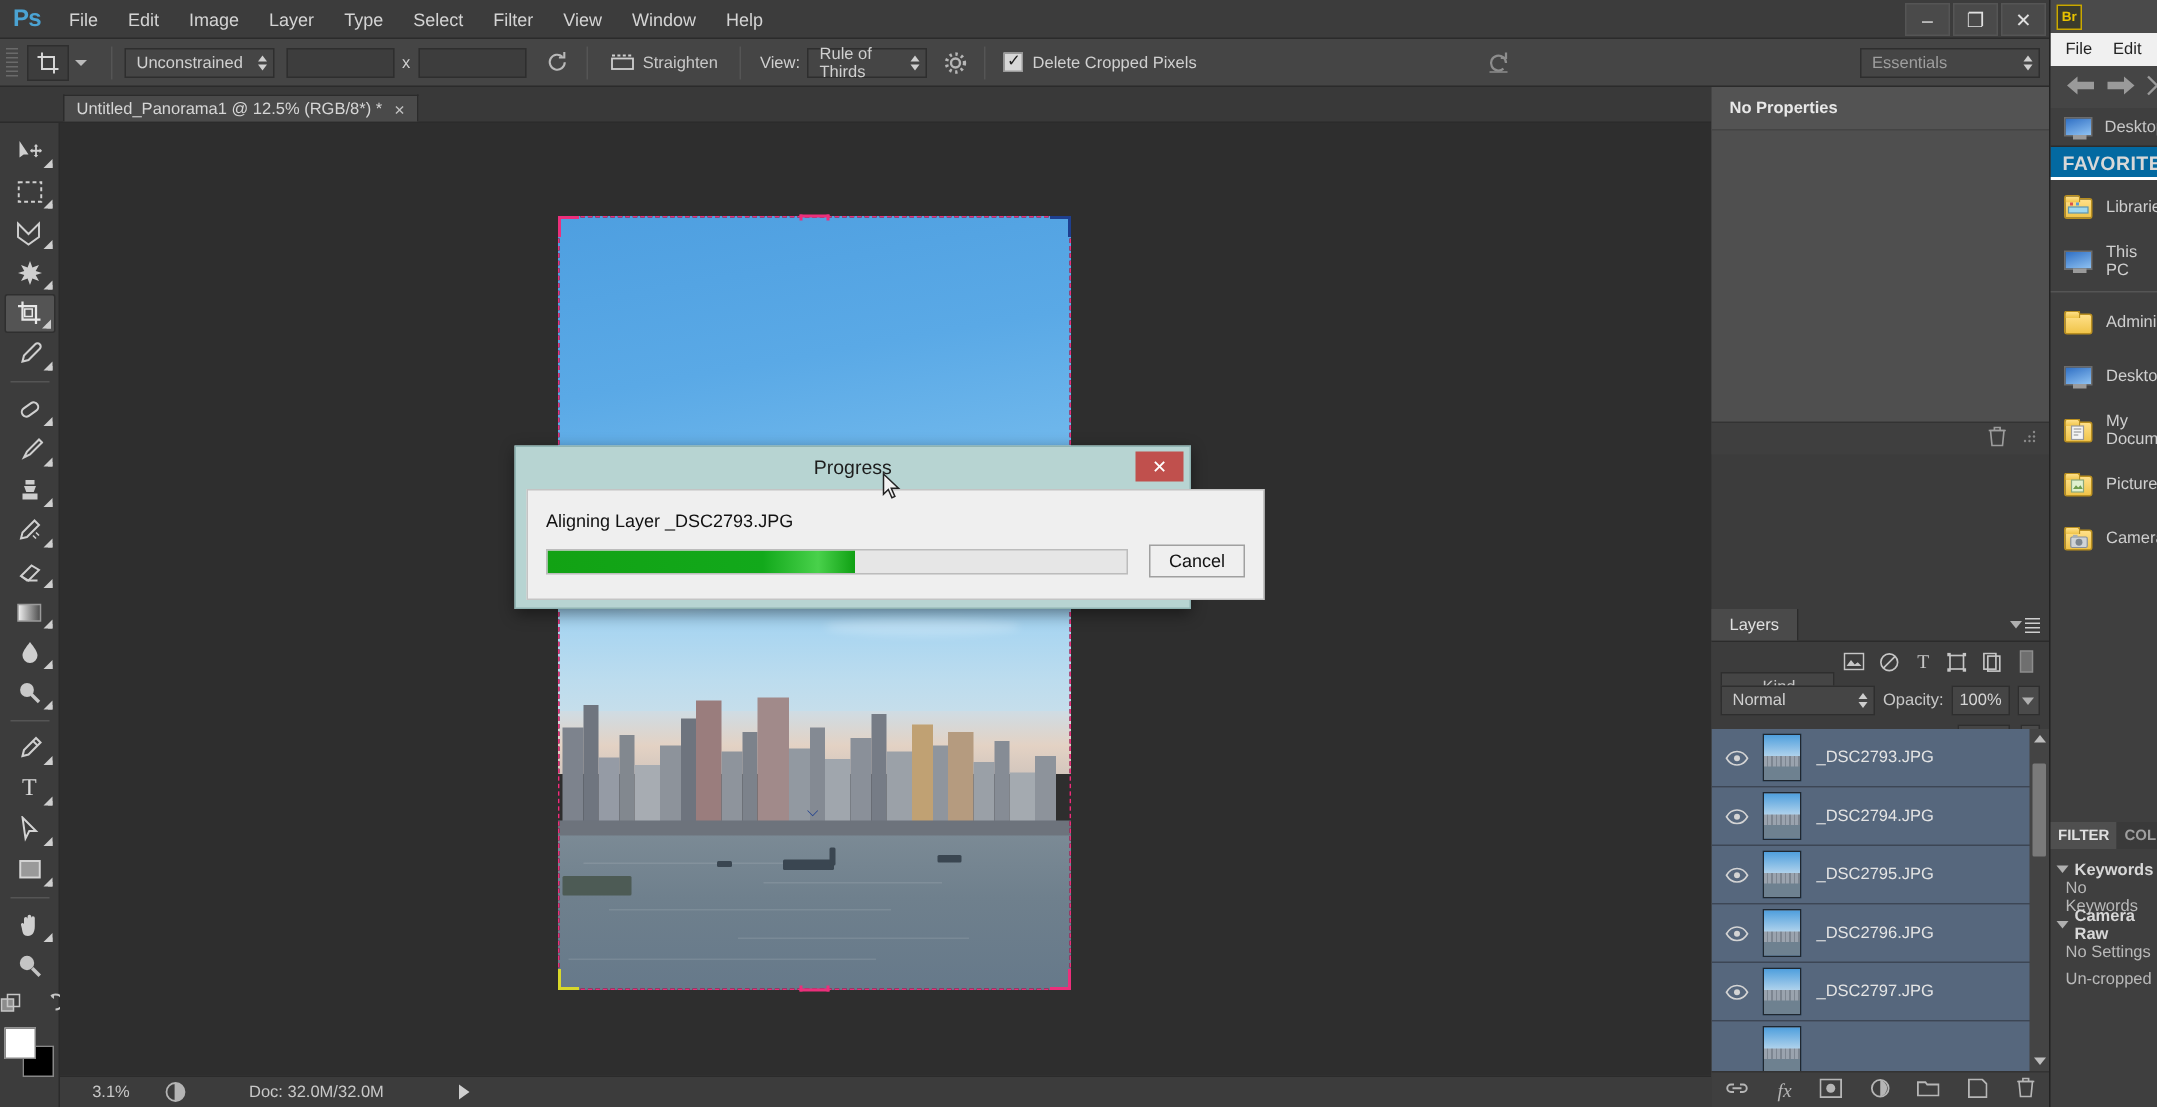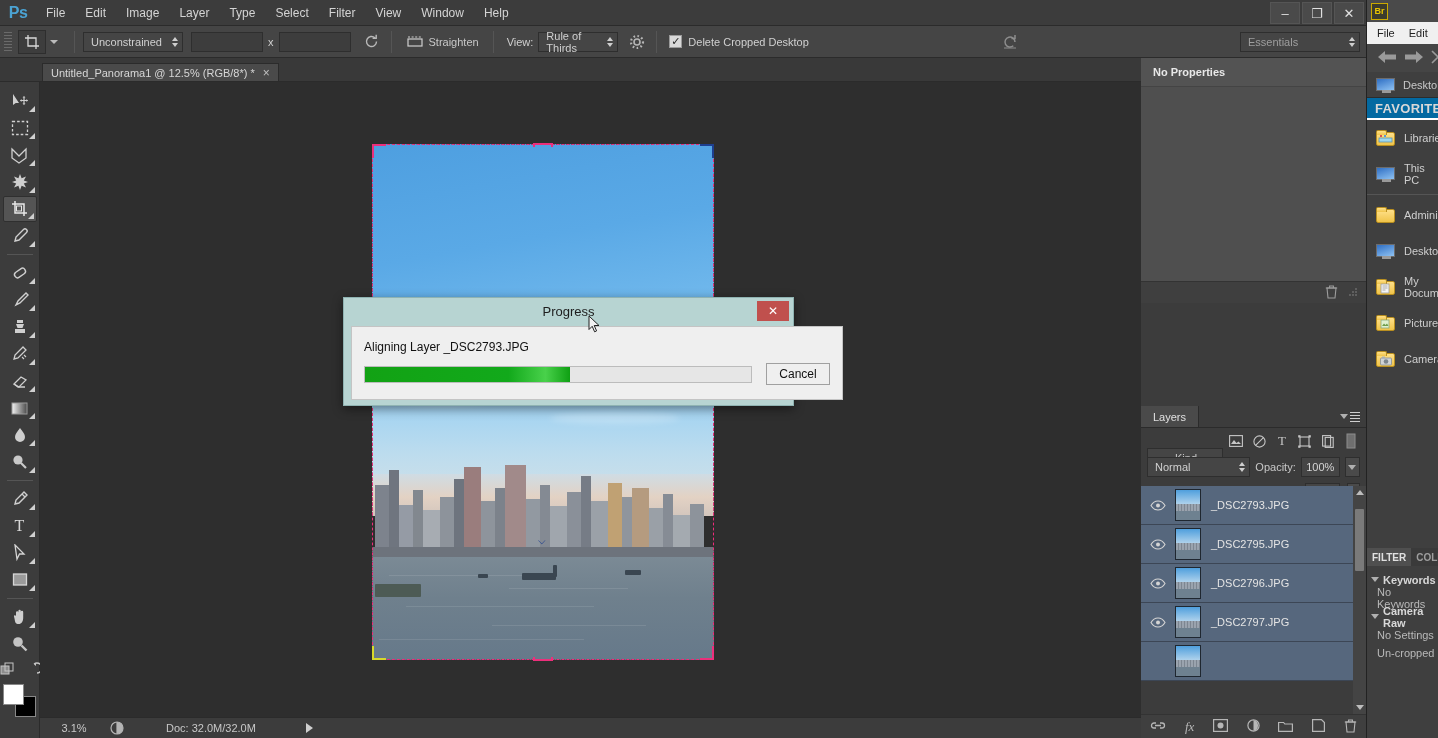--- a/index.html
+++ b/index.html
@@ -375,21 +375,21 @@
       </div>
       <div class="swap-icon" style="margin-left:8px">
         <svg width="16" height="16" viewBox="0 0 16 16">
             <circle cx="8" cy="8" r="3" fill="none" stroke="#b6b6b6" stroke-width="1.6"></circle>
             <circle cx="8" cy="8" r="6" fill="none" stroke="#b6b6b6" stroke-width="2.2" stroke-dasharray="1.6 2.4"></circle>
           </svg>
       </div>
       <div class="sep-v"></div>
       <div class="checkwrap">
         <span class="chk">✓</span>
-        <span class="opt-label" style="margin:0">Delete Cropped Desktop</span>
+        <span class="opt-label" style="margin:0">Delete Cropped Pixels</span>
       </div>
       <div class="swap-icon" style="margin-left:190px">
         <svg width="18" height="18" viewBox="0 0 18 18">
             <path d="M14 9a5 5 0 1 0-1.7 3.8" stroke="#8d8d8d" stroke-width="1.5" fill="none"></path>
             <path d="M10.5 5.5H14V2" stroke="#8d8d8d" stroke-width="1.5" fill="none"></path>
             <path d="M3 15h12" stroke="#8d8d8d" stroke-width="1"></path>
           </svg>
       </div>
       <div class="ps-select" style="width:120px;margin-left:auto;margin-right:6px;color:#9f9f9f">
         <span>Essentials</span>
@@ -790,20 +790,34 @@
               <svg width="16" height="11" viewBox="0 0 16 11">
                   <path d="M1 5.5C3 2 5.5 1 8 1s5 1 7 4.5C13 9 10.5 10 8 10S3 9 1 5.5z" fill="none" stroke="#d4d4d4" stroke-width="1.1"></path>
                   <circle cx="8" cy="5.5" r="2" fill="#d4d4d4"></circle>
                 </svg>
             </span>
             <span class="layer-thumb">
                 <i class="lt-sky"></i>
                 <i class="lt-city"></i>
                 <i class="lt-water"></i>
               </span>
+            <span class="layer-name">_DSC2794.JPG</span>
+          </div>
+          <div class="layer-item">
+            <span class="layer-eye">
+              <svg width="16" height="11" viewBox="0 0 16 11">
+                  <path d="M1 5.5C3 2 5.5 1 8 1s5 1 7 4.5C13 9 10.5 10 8 10S3 9 1 5.5z" fill="none" stroke="#d4d4d4" stroke-width="1.1"></path>
+                  <circle cx="8" cy="5.5" r="2" fill="#d4d4d4"></circle>
+                </svg>
+            </span>
+            <span class="layer-thumb">
+                <i class="lt-sky"></i>
+                <i class="lt-city"></i>
+                <i class="lt-water"></i>
+              </span>
             <span class="layer-name">_DSC2795.JPG</span>
           </div>
           <div class="layer-item">
             <span class="layer-eye">
               <svg width="16" height="11" viewBox="0 0 16 11">
                   <path d="M1 5.5C3 2 5.5 1 8 1s5 1 7 4.5C13 9 10.5 10 8 10S3 9 1 5.5z" fill="none" stroke="#d4d4d4" stroke-width="1.1"></path>
                   <circle cx="8" cy="5.5" r="2" fill="#d4d4d4"></circle>
                 </svg>
             </span>
             <span class="layer-thumb">

